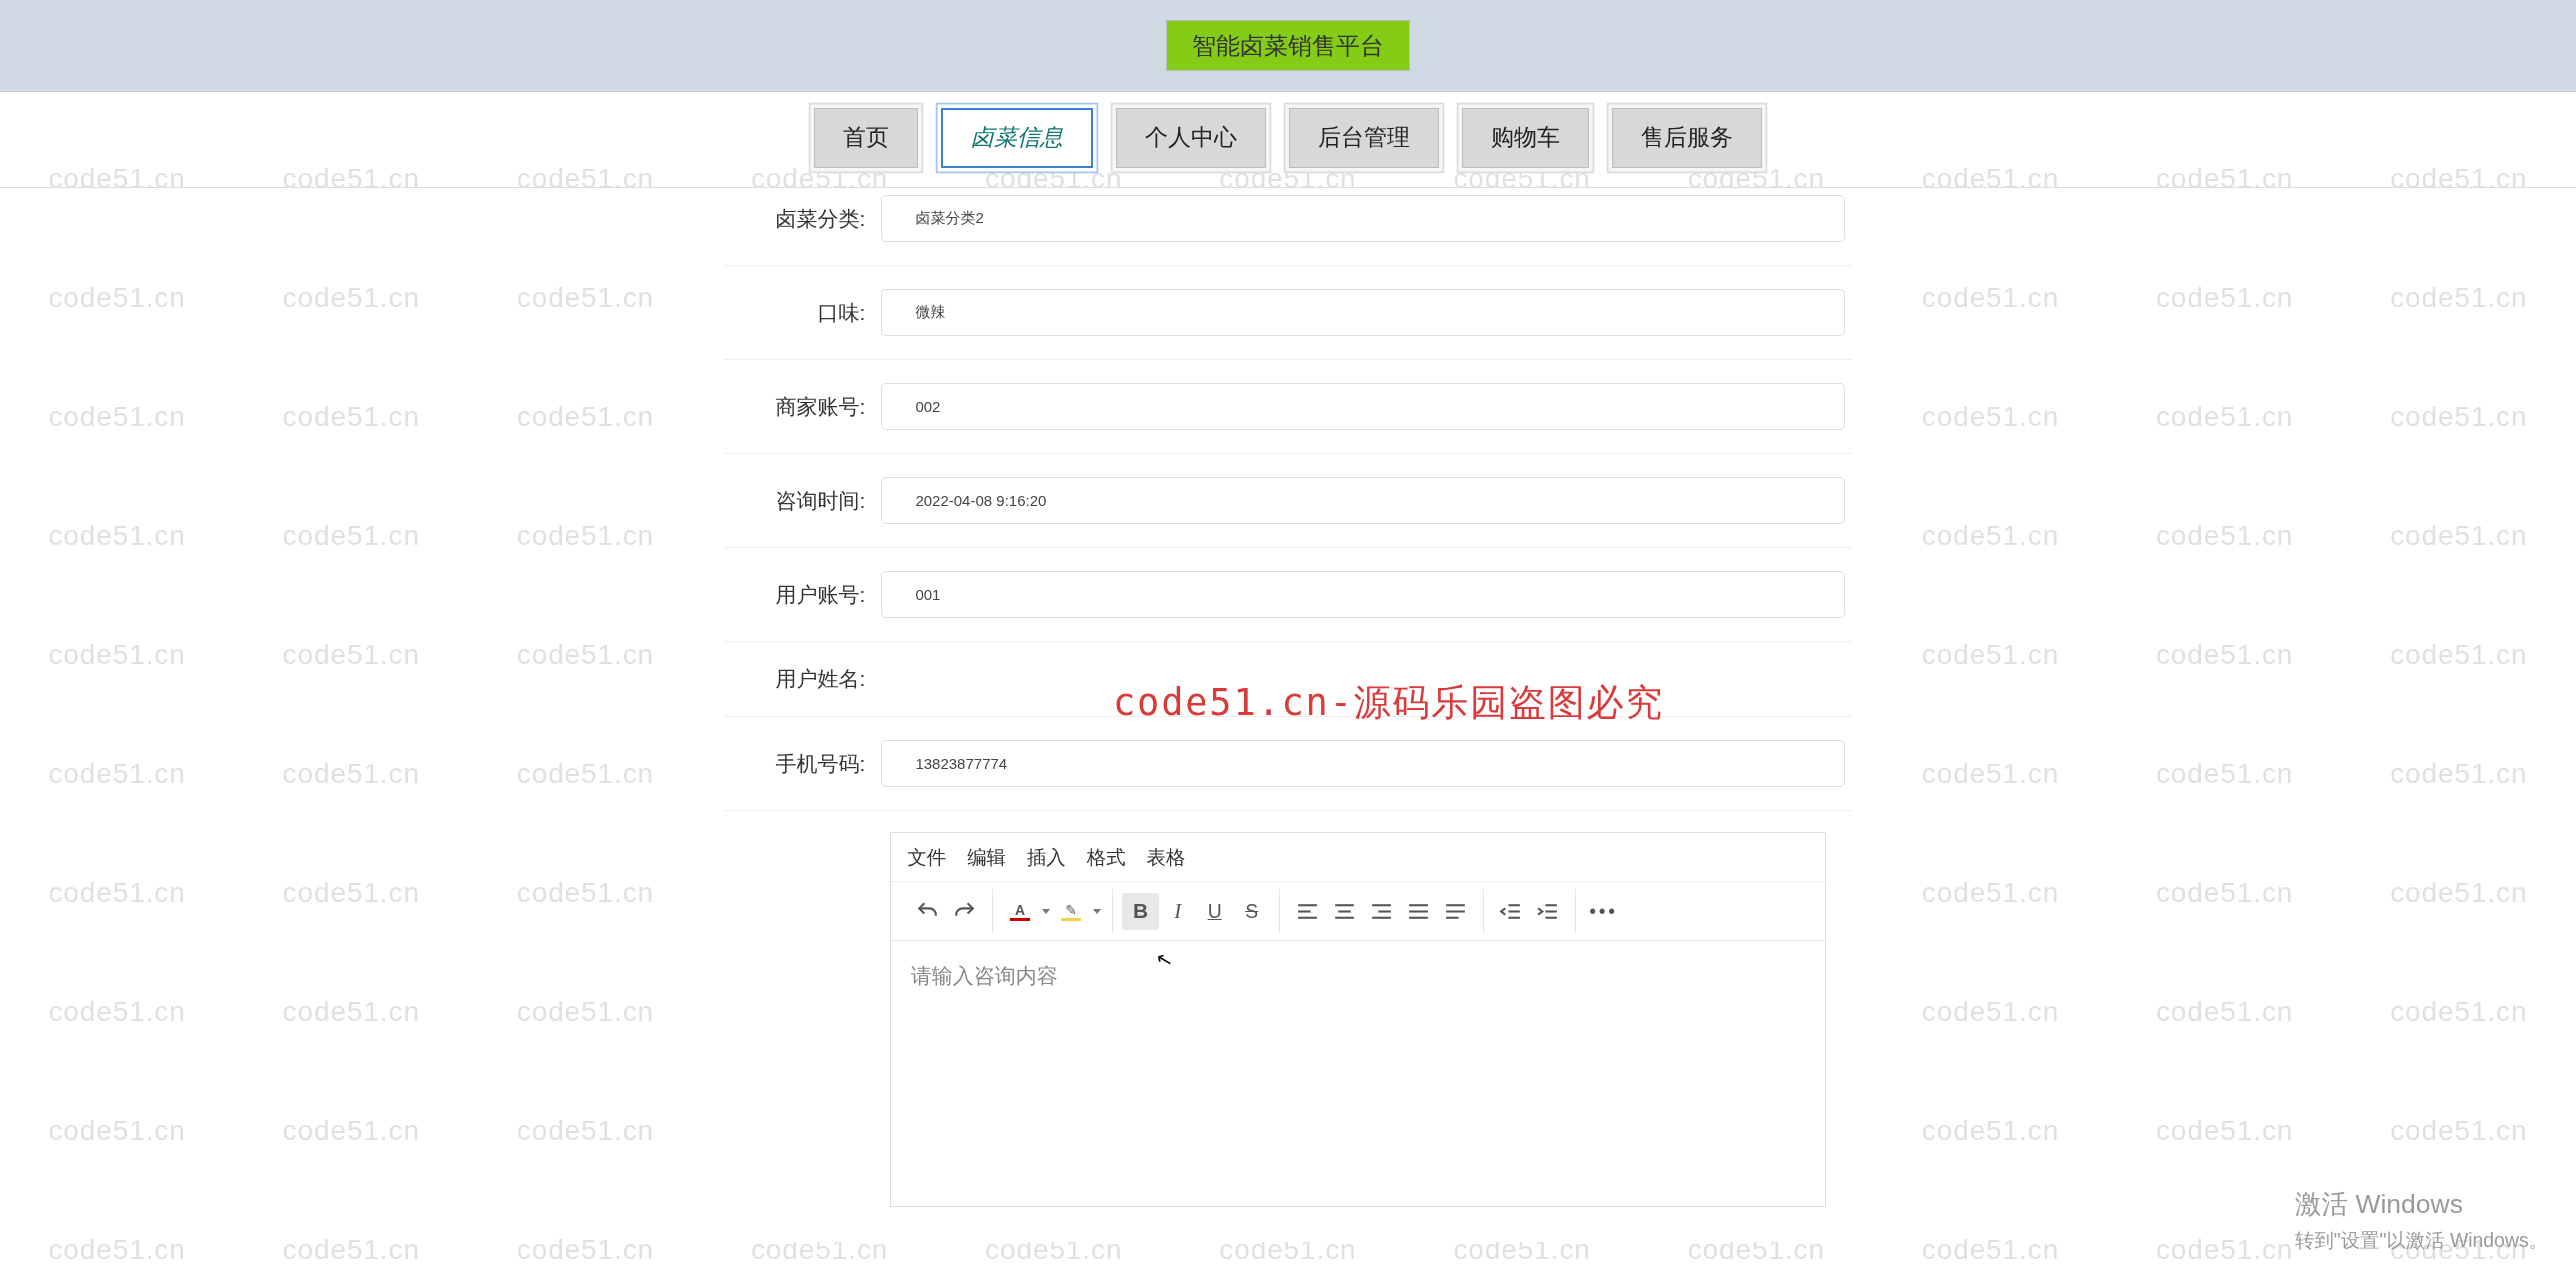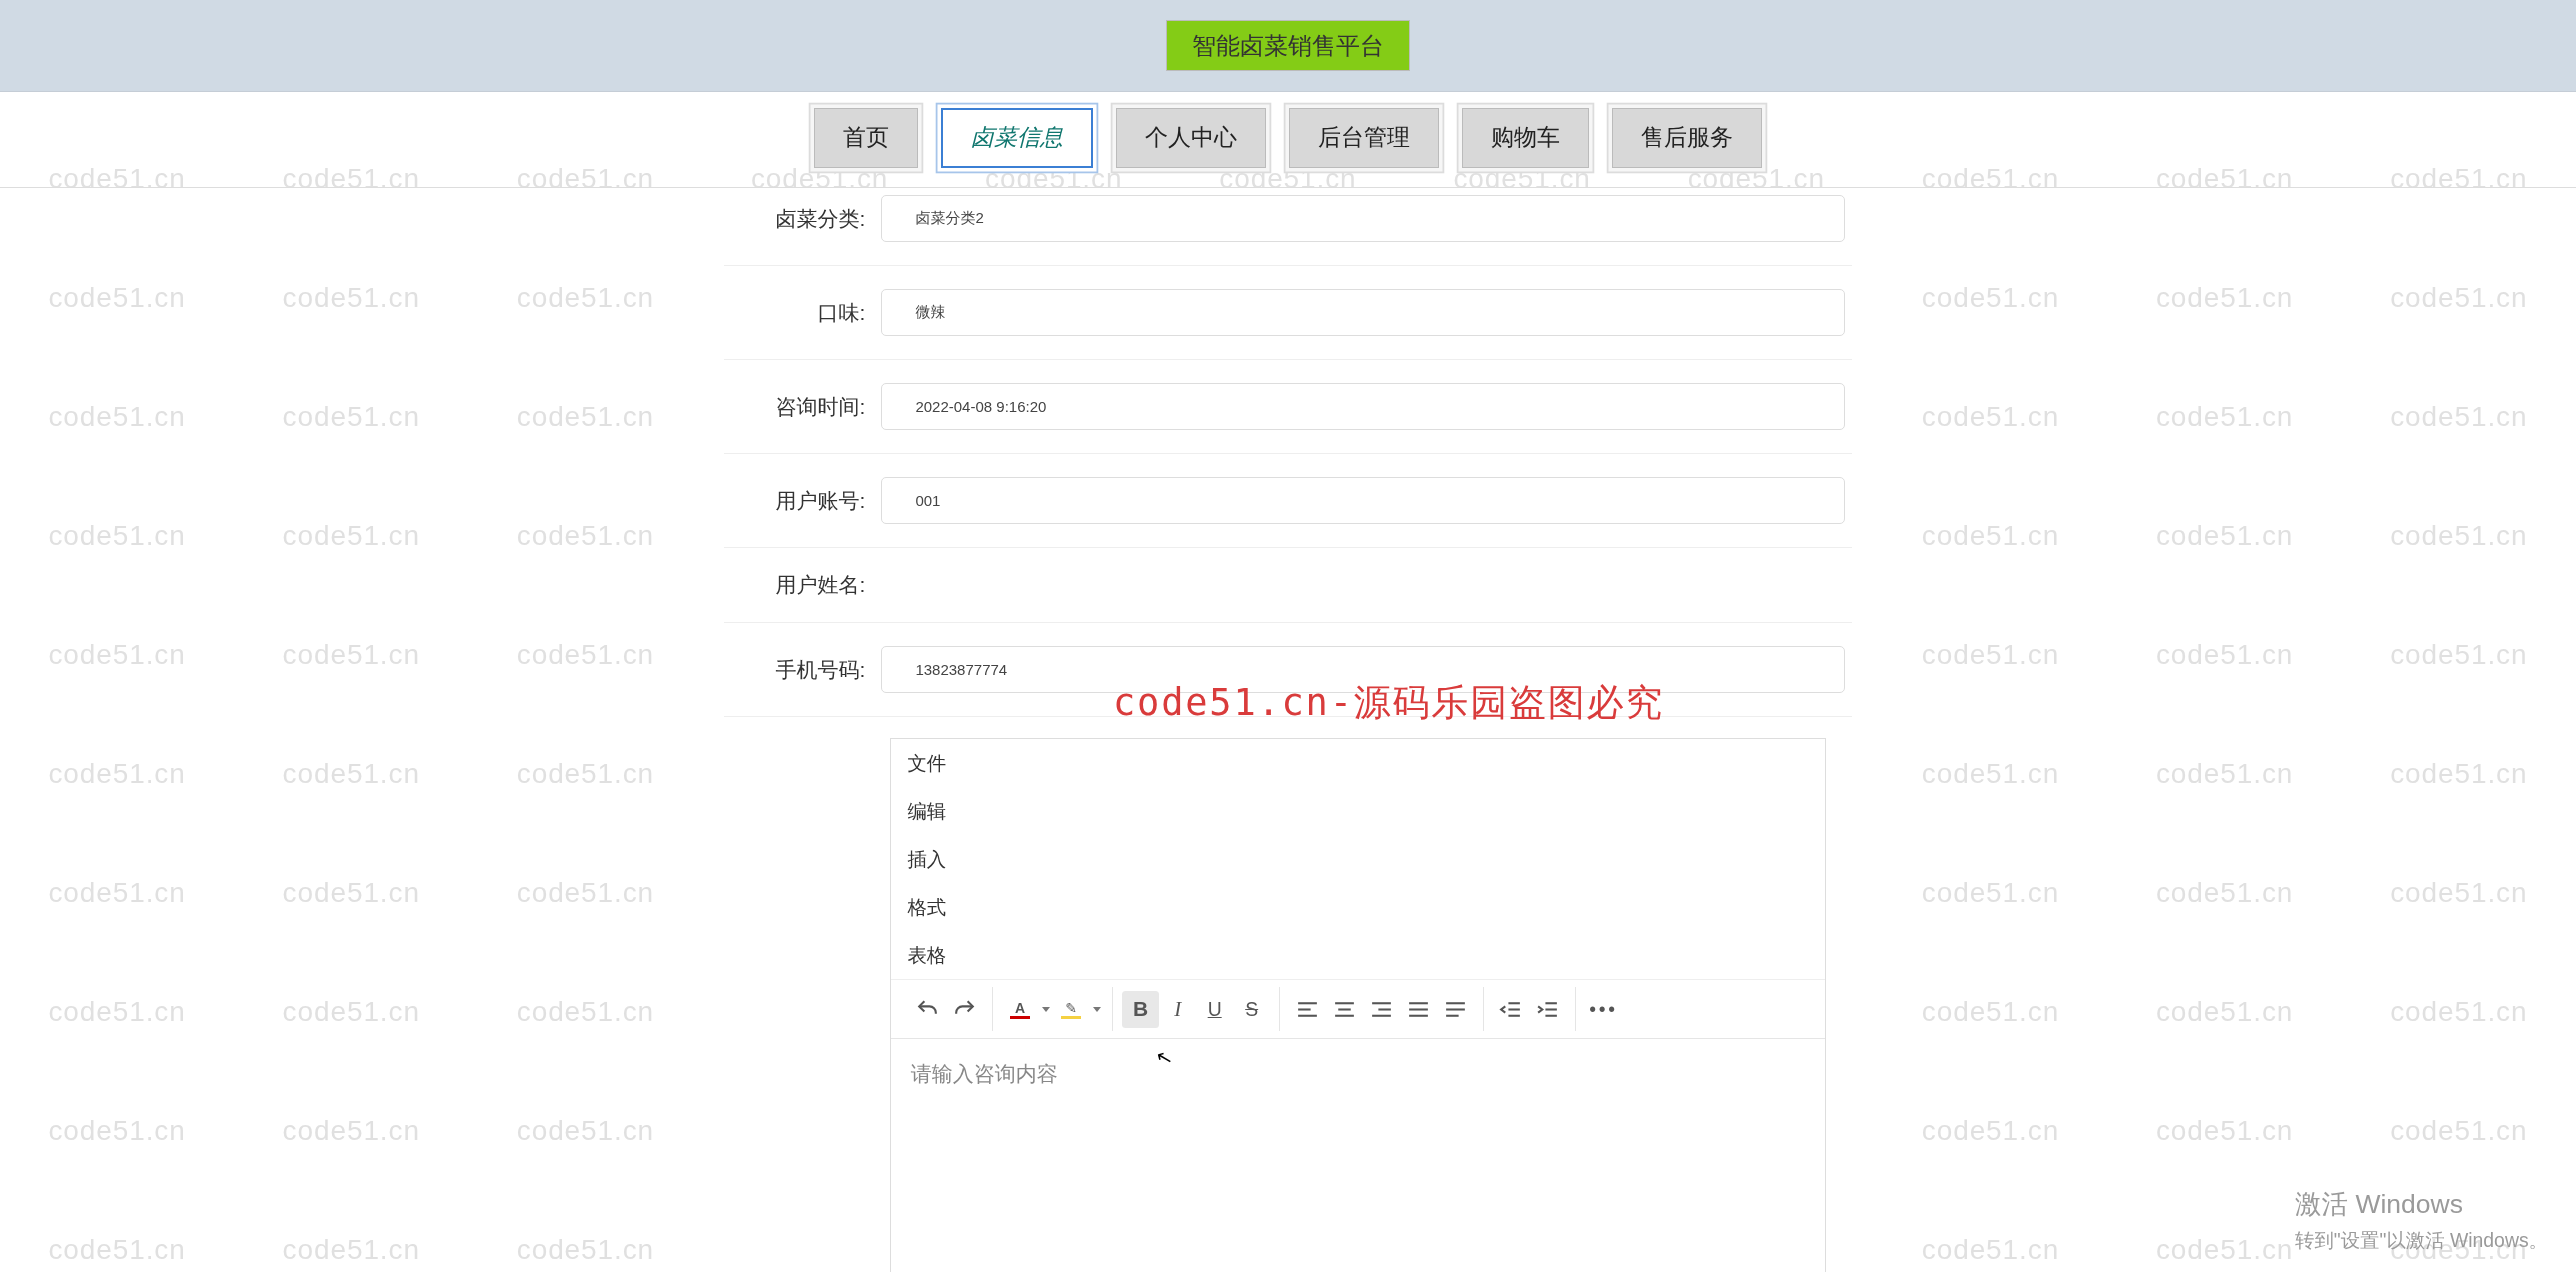--- a/index.html
+++ b/index.html
@@ -107,21 +107,20 @@
   border: 1.8px solid #ddd;
   width: 936px;
 }
 .ed-menubar {
   display: flex;
   gap: 21px;
   padding: 10.6px 16px;
   font-size: 19.4px;
   color: #333;
   border-bottom: 0.9px solid #eee;
-  flex-direction: column;
 }
 .ed-menubar span { cursor: pointer; }
 .ed-toolbar {
   display: flex;
   align-items: center;
   padding: 7px 8.8px;
   border-bottom: 1.8px solid #e5e5e5;
   gap: 0;
   flex-wrap: wrap;
 }
@@ -363,20 +362,24 @@
   <div class="form-row" style="padding-top:7px;">
     <div class="form-label">卤菜分类:</div>
     <input class="form-input" value="卤菜分类2" style="">
   </div>
 
   <div class="form-row">
     <div class="form-label">口味:</div>
     <input class="form-input" value="微辣" style="">
   </div>
 
+  <div class="form-row">
+    <div class="form-label">商家账号:</div>
+    <input class="form-input" value="002" style="">
+  </div>
 
   <div class="form-row">
     <div class="form-label">咨询时间:</div>
     <input class="form-input" value="2022-04-08 9:16:20" style="">
   </div>
 
   <div class="form-row">
     <div class="form-label">用户账号:</div>
     <input class="form-input" value="001" style="">
   </div>

